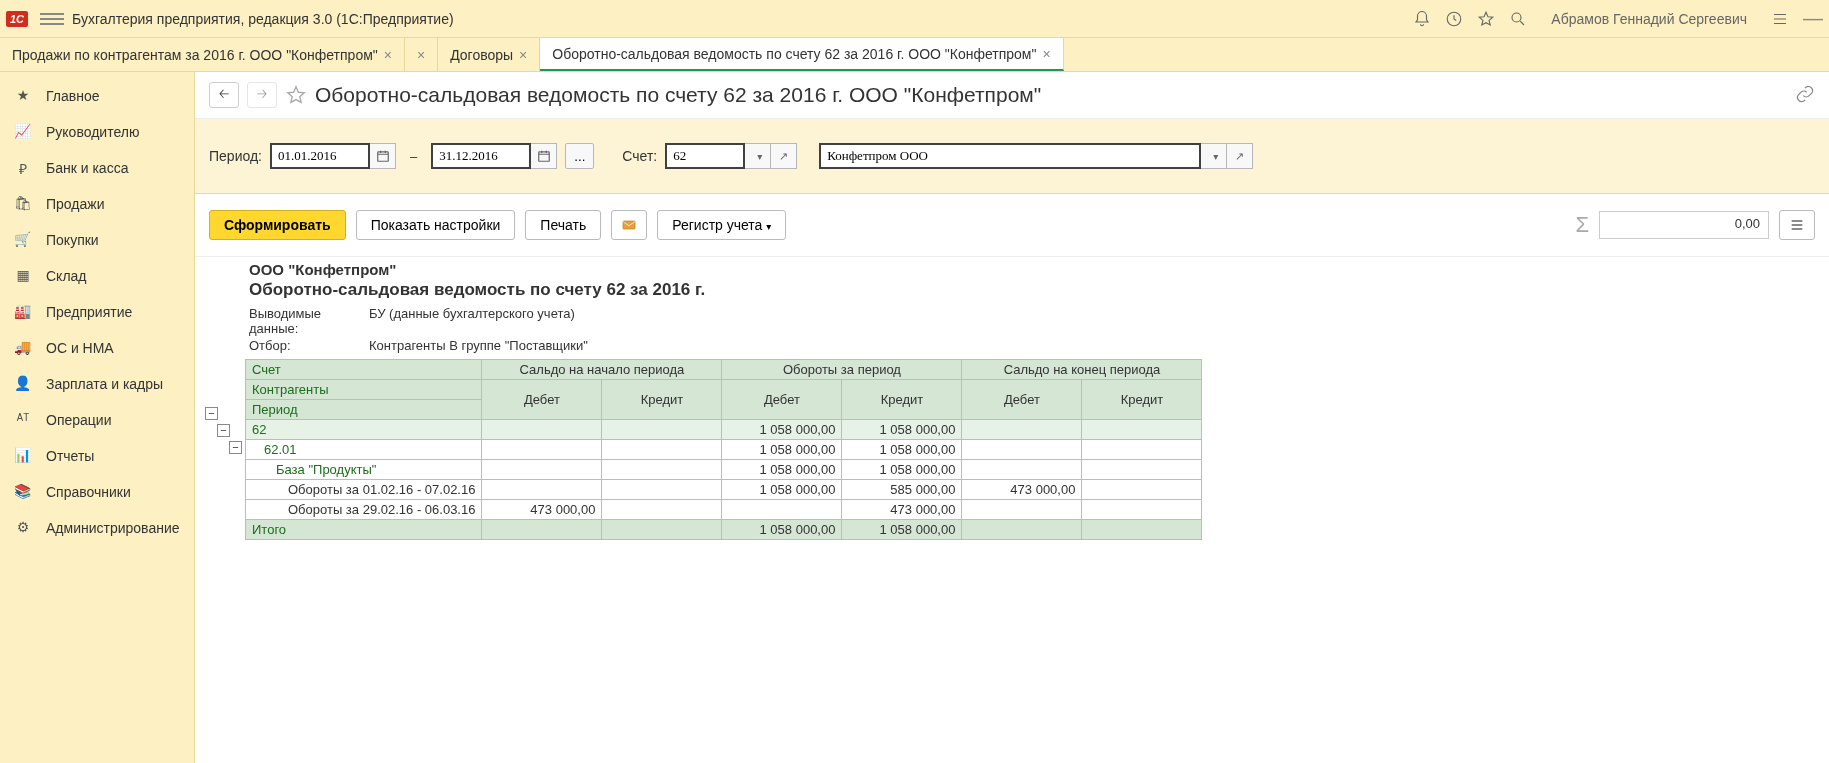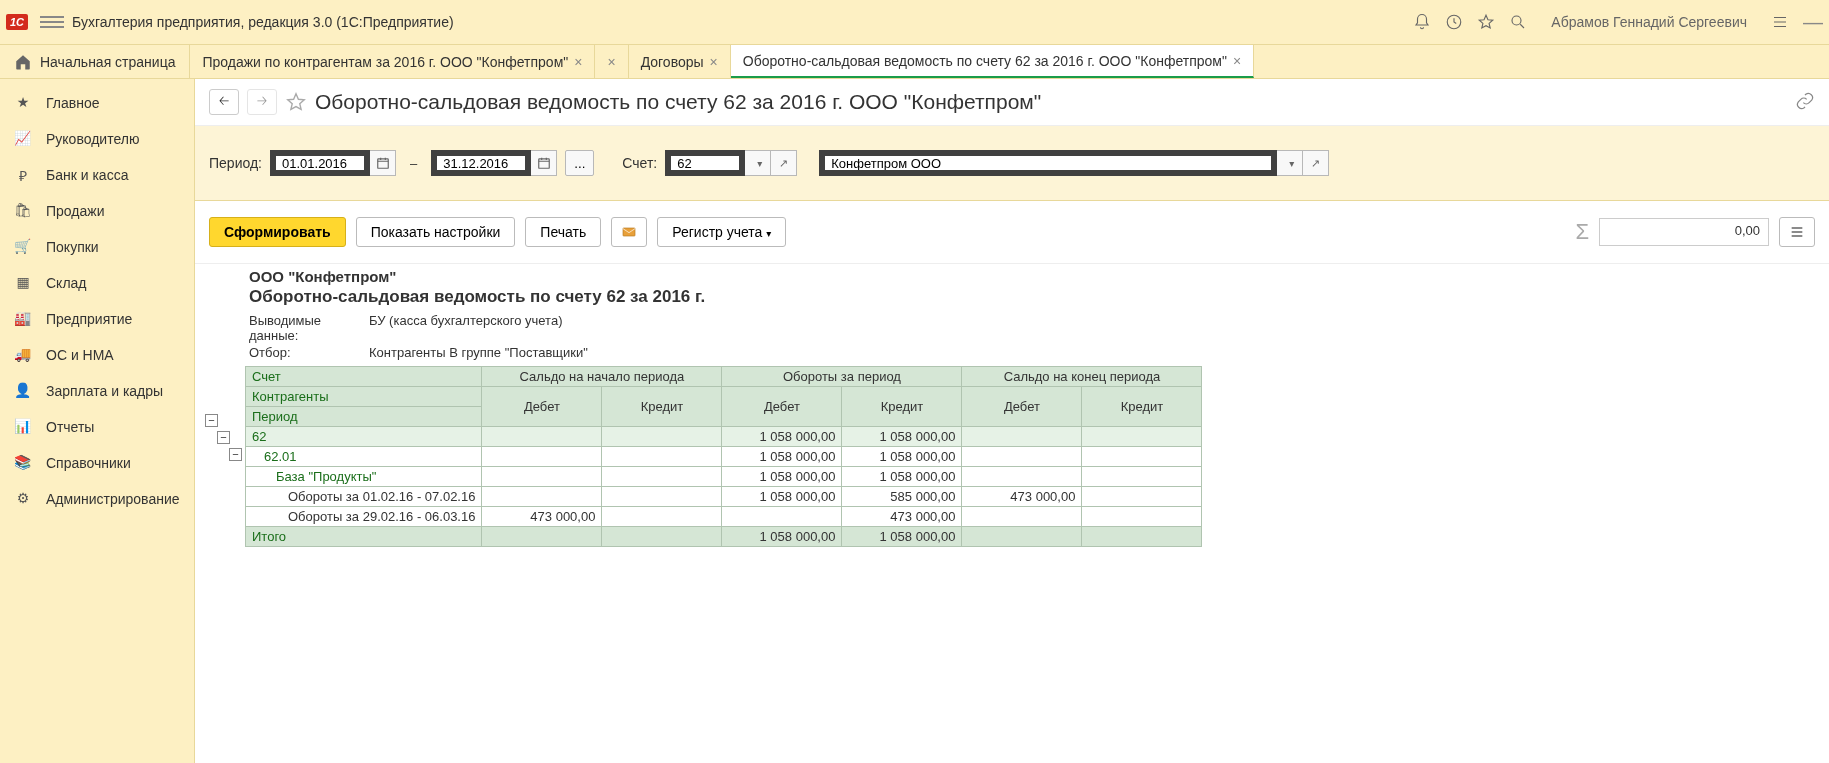--- a/index.html
+++ b/index.html
@@ -1,19 +1,19 @@
 <!DOCTYPE html>
 <html><head>
 <meta charset="utf-8">
 <style>
 * { box-sizing: border-box; margin: 0; padding: 0; }
 body { font-family: Arial, sans-serif; font-size: 13px; color: #333; background: #fff; overflow: hidden; }
 
 
-.title-bar { background: #fdf0c3; height: 45px; display: flex; align-items: center; padding: 0 6px; border-bottom: 1px solid #e8d89a; }
+.title-bar { background: #fdf0c3; height: 38px; display: flex; align-items: center; padding: 0 6px; border-bottom: 1px solid #e8d89a; }
 .logo-1c { background: #d32b1c; color: #fff; font-weight: bold; font-size: 11px; padding: 2px 4px; border-radius: 2px; margin-right: 4px; font-style: italic;}
 .hamburger { width: 24px; height: 24px; display: flex; flex-direction: column; justify-content: center; gap: 3px; margin: 0 8px; cursor: pointer; }
 .hamburger span { height: 2px; background: #888; display: block; }
 .title-bar-text { flex: 1; color: #333; font-size: 14px; }
 .title-bar-icons { display: flex; gap: 14px; align-items: center; color: #666; }
 .title-bar-icons span, .title-bar-icons svg { cursor: pointer; }
 .user-name { margin: 0 10px; font-size: 14px;}
 .tb-icon { width: 18px; height: 18px; fill: none; stroke: #666; stroke-width: 1.5; }
 
 
@@ -37,27 +37,27 @@
 .nav-btn.disabled { opacity: .5; }
 .star-icon { width: 22px; height: 22px; stroke: #aaa; fill: none; stroke-width: 1.5; }
 .page-title { font-size: 21px; font-weight: normal;}
 .link-icon { margin-left: auto; }
 .link-icon svg { width: 20px; height: 20px; stroke: #888; fill: none; stroke-width: 1.5;}
 
 
 .params { background: #fdf4d6; padding: 24px 14px; display: flex; align-items: center; gap: 8px; border-bottom: 1px solid #e8d89a; flex-wrap: wrap;}
 .params label { font-size: 14px; }
 .inp-group { display: flex; }
-.inp { border: 6px solid #404040; background: #fff; padding: 3px 6px; height: 26px; font-size: 13px; }
+.inp { border: 2px solid #404040; background: #fff; padding: 3px 6px; height: 26px; font-size: 13px; font-family: Liberation Serif, serif; }
 .inp.date { width: 100px; }
 .btn-ico { width: 26px; height: 26px; border: 1px solid #b8b8b8; border-left: none; background: #f8f8f8; display: flex; align-items: center; justify-content: center; cursor: pointer;}
 .btn-sm { height: 26px; border: 1px solid #b8b8b8; background: #f8f8f8; padding: 0 8px; cursor: pointer; border-radius: 2px;}
 .dash { margin: 0 6px; }
 .inp.acc { width: 80px; }
-.inp.org { width: 458px; }
+.inp.org { width: 382px; }
 
 
 .toolbar { padding: 16px 14px; display: flex; gap: 10px; align-items: center; border-bottom: 1px solid #eee; }
 .btn { height: 30px; padding: 0 14px; border: 1px solid #bbb; background: #fff; border-radius: 3px; cursor: pointer; font-size: 14px;}
 .btn.primary { background: #ffd72e; border-color: #d6b01a; font-weight: bold; }
 .btn.icon-only { width: 36px; padding: 0; display: flex; align-items: center; justify-content: center; }
 .btn svg { width: 16px; height: 16px; }
 .sigma { font-size: 22px; color: #aaa; }
 .sum-box { border: 1px solid #ccc; background: #fff; width: 170px; height: 28px; text-align: right; padding: 4px 8px; }
 .tb-spacer { flex: 1; }
@@ -124,26 +124,20 @@
       </svg>
     <span class="user-name">Абрамов Геннадий Сергеевич</span>
     <svg class="tb-icon" viewBox="0 0 24 24">
         <path d="M4 6h16M4 12h16M4 18h16"></path>
       </svg>
     <span style="font-size:20px;color:#888;">—</span>
   </div>
 </div>
 
 <div class="tabs-bar">
-  <div class="home-tab">
-    <svg viewBox="0 0 24 24">
-        <path d="M3 11l9-8 9 8v10a1 1 0 01-1 1h-5v-7H9v7H4a1 1 0 01-1-1V11z"></path>
-      </svg>
-    <span style="font-size:14px;">Начальная страница</span>
-  </div>
   <div id="tabs-container" style="display:flex;">
       <div class="tab">
         <span>Продажи по контрагентам за 2016 г. ООО "Конфетпром"</span>
         <span class="close">×</span>
       </div>
       <div class="tab">
         <span class="close">×</span>
       </div>
       <div class="tab">
         <span>Договоры</span>
@@ -188,20 +182,24 @@
           <span class="side-icon" style="color: rgb(85, 85, 85); text-align: center;">🏭</span>
           <span>Предприятие</span>
         </div>
         <div class="side-item">
           <span class="side-icon" style="color: rgb(85, 85, 85); text-align: center;">🚚</span>
           <span>ОС и НМА</span>
         </div>
         <div class="side-item">
           <span class="side-icon" style="color: rgb(85, 85, 85); text-align: center;">👤</span>
           <span>Зарплата и кадры</span>
+        </div>
+        <div class="side-item">
+          <span class="side-icon" style="color: rgb(85, 85, 85); text-align: center;">ᴬᵀ</span>
+          <span>Операции</span>
         </div>
         <div class="side-item">
           <span class="side-icon" style="color: rgb(85, 85, 85); text-align: center;">📊</span>
           <span>Отчеты</span>
         </div>
         <div class="side-item">
           <span class="side-icon" style="color: rgb(85, 85, 85); text-align: center;">📚</span>
           <span>Справочники</span>
         </div>
         <div class="side-item">
@@ -292,21 +290,21 @@
       <div class="tree-toggles">
         <div class="tgl t1">−</div>
         <div class="tgl t2">−</div>
         <div class="tgl t3">−</div>
       </div>
       <div class="report-header">
         <div class="org-name">ООО "Конфетпром"</div>
         <div class="rep-title">Оборотно-сальдовая ведомость по счету 62 за 2016 г.</div>
         <div class="meta-row">
           <div class="label">Выводимые данные:</div>
-          <div>БУ (касса бухгалтерского учета)</div>
+          <div>БУ (данные бухгалтерского учета)</div>
         </div>
         <div class="meta-row">
           <div class="label">Отбор:</div>
           <div>Контрагенты В группе "Поставщики"</div>
         </div>
       </div>
       <table class="rep-table">
         <thead>
           <tr>
             <th class="h-left col-name" rowspan="1">Счет</th>

